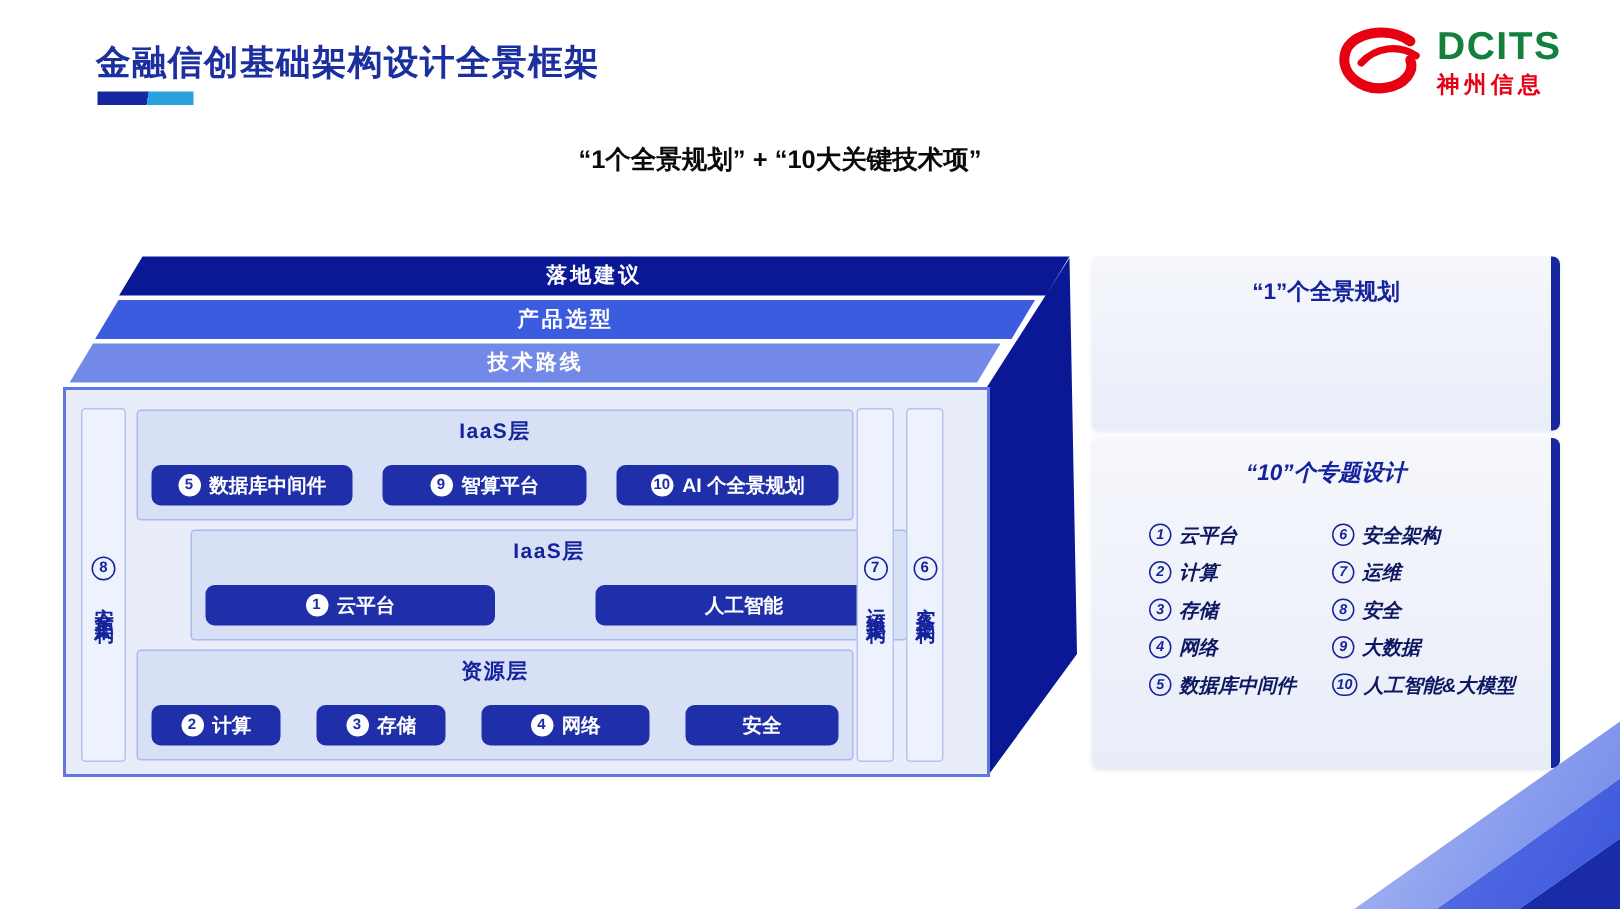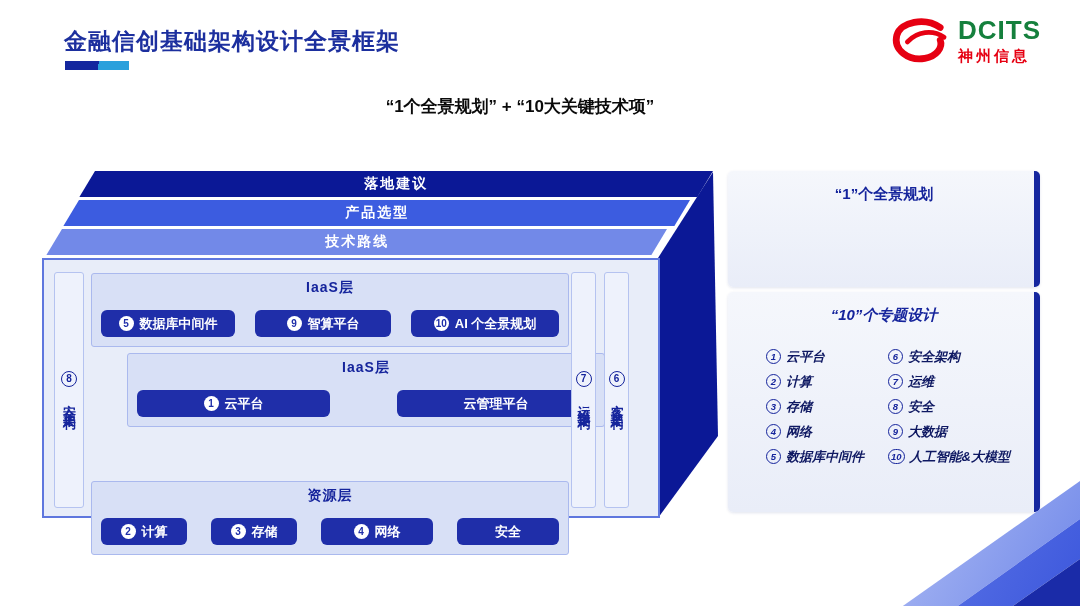--- a/index.html
+++ b/index.html
@@ -25,21 +25,21 @@
   .bar > span { transform:skewX(31deg); color:#ffffff; font-weight:bold; font-size:14px; letter-spacing:2px; }
   .bar1 { left:95px; top:171px; width:618px; background:#0b1896; }
   .bar2 { left:79px; top:200px; width:611px; background:#3c5ce0; }
   .bar3 { left:62px; top:229px; width:605px; background:#7289e8; }
 
   .front { position:absolute; left:42px; top:258px; width:618px; height:260px;
            background:#e8edf9; border:2px solid #5f77de; z-index:2; }
 
   .layer { position:absolute; left:47px; width:478px; height:74px;
            background:#d8e0f6; border:1px solid #aab9ee; border-radius:3px; }
-  .layer-paas { top:13px; } .layer-iaas { top:93px;margin-left:36px; } .layer-res { top:173px;margin-top:48px; }
+  .layer-paas { top:13px; } .layer-iaas { top:93px;margin-left:36px; } .layer-res { top:173px; }
   .layer-title { text-align:center; font-weight:bold; font-size:14px; color:#15249c; margin-top:5px; letter-spacing:1px; }
   .btn-row { position:absolute; left:9px; right:9px; bottom:9px; display:flex;
              justify-content:space-between; align-items:center; }
   .btn { height:27px; background:#1f2ea9; border-radius:6px; color:#ffffff; display:flex;
          align-items:center; justify-content:center; gap:6px; font-weight:bold; font-size:13px; }
   .row-paas .btn:nth-child(1){width:134px;} .row-paas .btn:nth-child(2){width:136px;} .row-paas .btn:nth-child(3){width:148px;}
   .row-iaas .btn:nth-child(1){width:193px;} .row-iaas .btn:nth-child(2){width:198px;}
   .row-res .btn:nth-child(1){width:86px;} .row-res .btn:nth-child(2){width:86px;}
   .row-res .btn:nth-child(3){width:112px;} .row-res .btn:nth-child(4){width:102px;}
 
@@ -141,21 +141,21 @@
     </div>
 
     <div class="layer layer-iaas">
       <div class="layer-title">IaaS层</div>
       <div class="btn-row row-iaas">
         <div class="btn">
           <span class="ncirc">1</span>
           <span>云平台</span>
         </div>
         <div class="btn">
-          <span>云管理平台</span>
+          <span>人工智能</span>
         </div>
       </div>
     </div>
 
     <div class="layer layer-res">
       <div class="layer-title">资源层</div>
       <div class="btn-row row-res">
         <div class="btn">
           <span class="ncirc">2</span>
           <span>计算</span>

